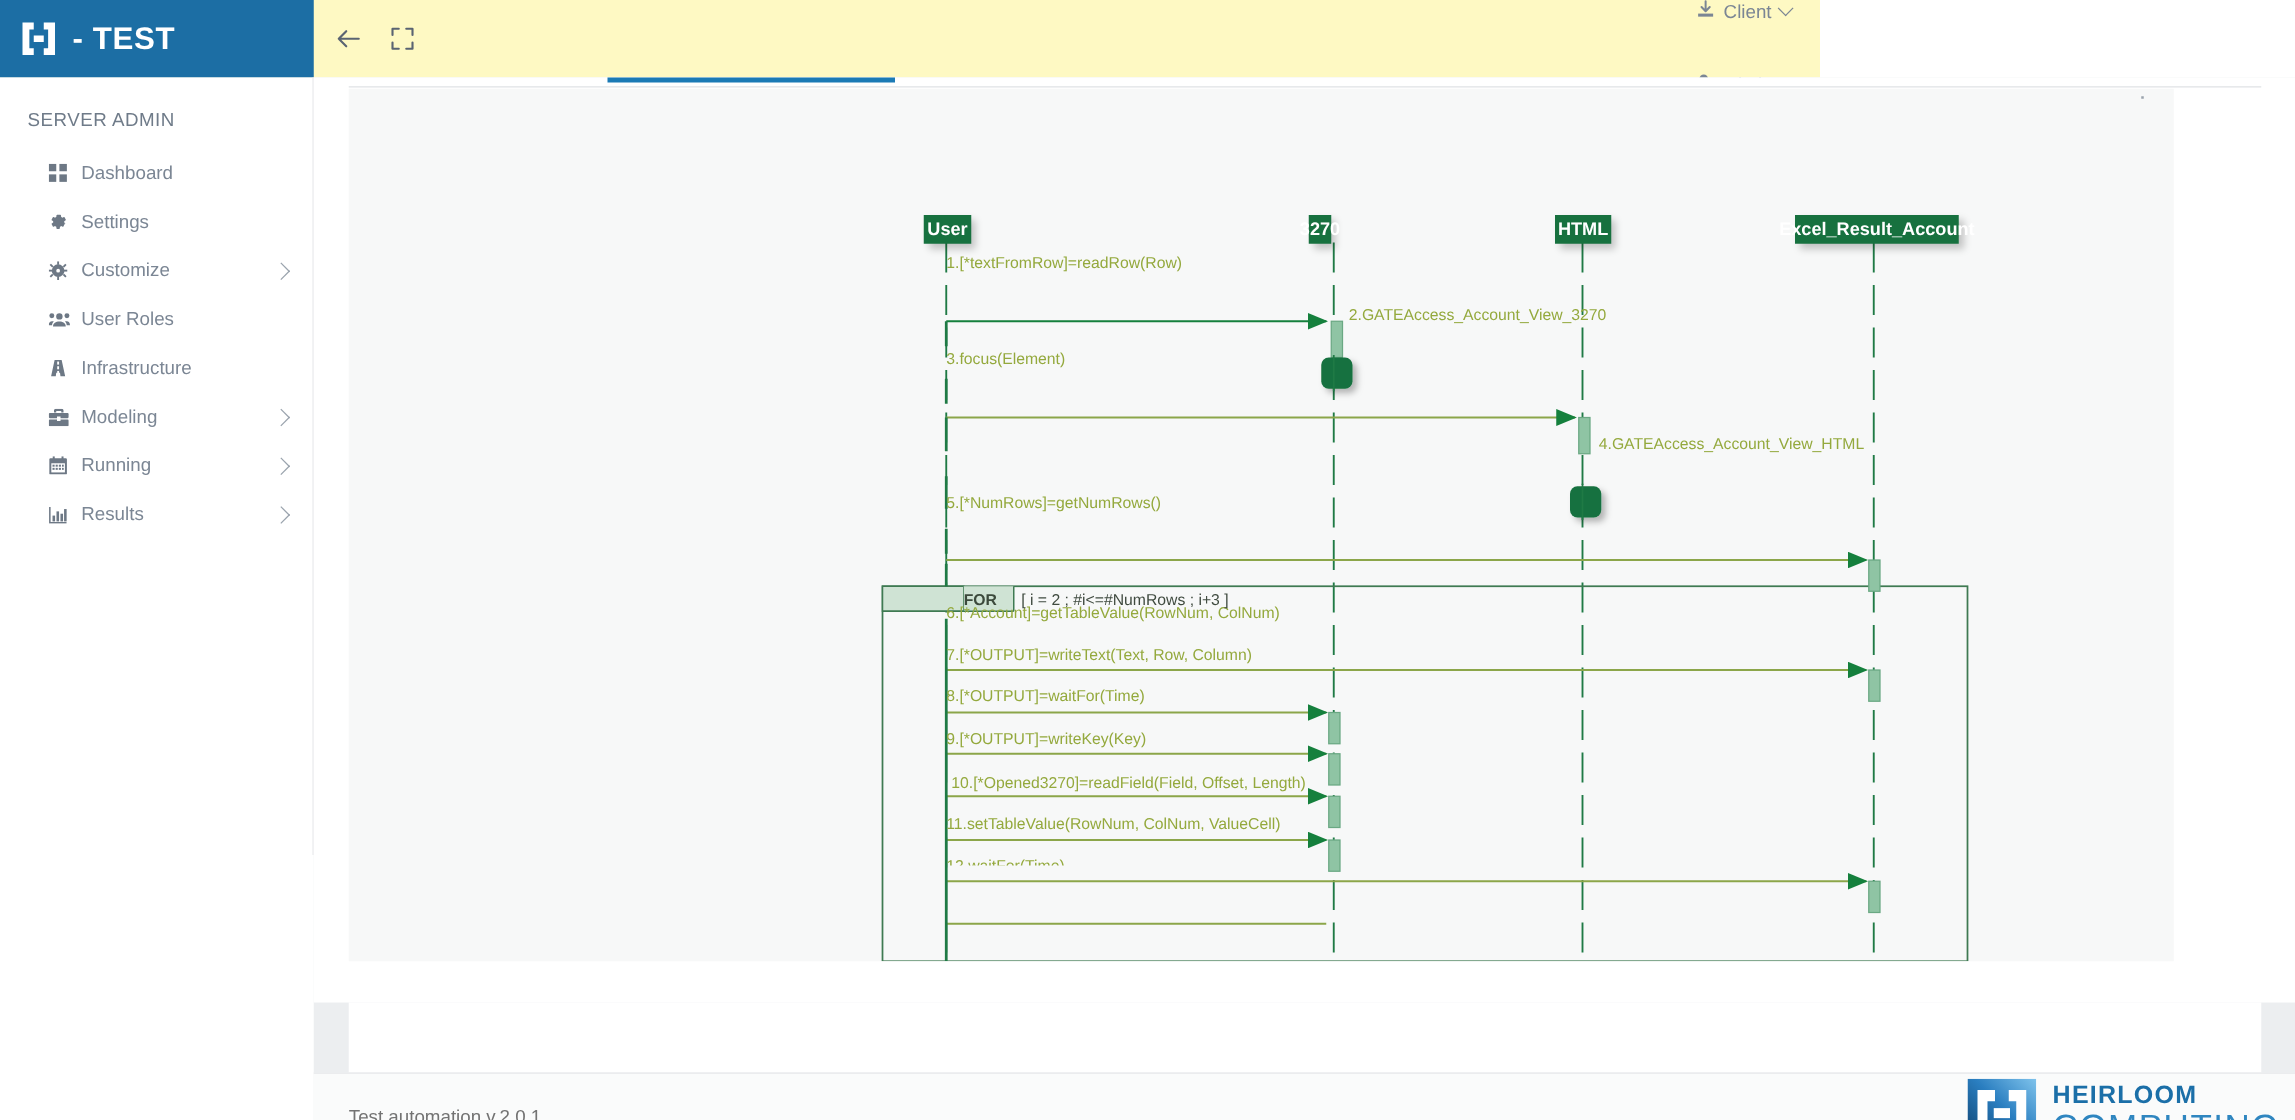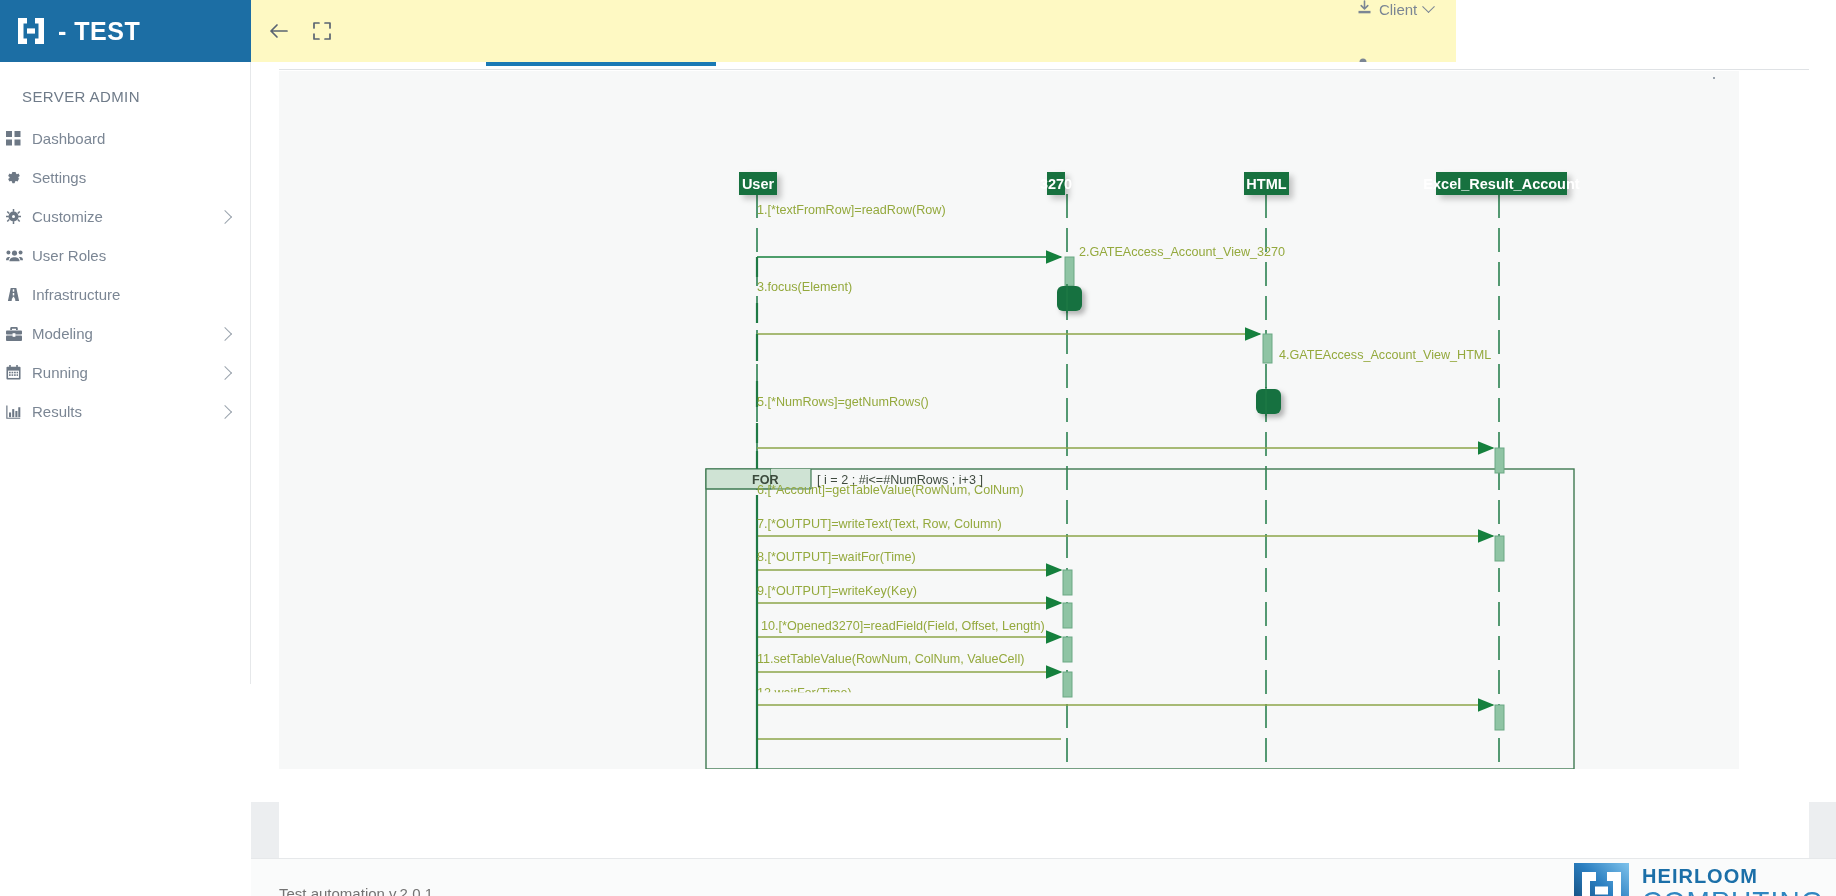--- a/index.html
+++ b/index.html
@@ -35,21 +35,21 @@
   .sidebar {
     position: absolute; top: 62px; left: 0; width: 251px; height: 622px;
     background: #ffffff; border-right: 1px solid #e6e8ea;
   }
   .sidebar-heading {
     color: #6f7b89; font-size: 15px; letter-spacing: .4px;
     padding: 26px 0 14px 22px;
   }
   .nav-item {
     display: flex; align-items: center; height: 39px;
-    padding-left: 6px; padding-right: 16px;
+    padding-left: 39px; padding-right: 16px;
     color: #7b8694; font-size: 15px; cursor: pointer; position: relative;
   }
   .nav-ico { width: 26px; flex: 0 0 26px; color: #6d7885; display: flex; align-items: center; }
   .nav-label { flex: 1 1 auto; }
   .nav-chev { width: 10px; height: 10px; border-right: 1.8px solid #9aa3ad; border-top: 1.8px solid #9aa3ad; transform: rotate(45deg); margin-right: 4px; }
 
   
   .main {
     position: absolute; top: 62px; left: 251px; width: 1585px; height: 834px;
     background: #eceef0;
@@ -401,21 +401,21 @@
           <div class="msg-label" style="left:1000px; top:277px;">4.GATEAccess_Account_View_HTML</div>
           <div class="msg-label" style="left:478px; top:324px;">5.[*NumRows]=getNumRows()</div>
           <div class="msg-label" style="left:478px; top:412px;">6.[*Account]=getTableValue(RowNum, ColNum)</div>
           <div class="msg-label" style="left:478px; top:446px;">7.[*OUTPUT]=writeText(Text, Row, Column)</div>
           <div class="msg-label" style="left:478px; top:479px;">8.[*OUTPUT]=waitFor(Time)</div>
           <div class="msg-label" style="left:478px; top:513px;">9.[*OUTPUT]=writeKey(Key)</div>
           <div class="msg-label" style="left:482px; top:548px;">10.[*Opened3270]=readField(Field, Offset, Length)</div>
           <div class="msg-label" style="left:478px; top:581px;">11.setTableValue(RowNum, ColNum, ValueCell)</div>
           <div class="msg-label" style="left:478px; top:615px; clip-path: inset(0 0 55% 0);">12.waitFor(Time)</div>
 
-          <div class="frag-label" style="left:429px; top:402px;padding-left:44px;">FOR</div>
+          <div class="frag-label" style="left:448px; top:402px;padding-left:44px;">FOR</div>
           <div class="frag-cond" style="left:538px; top:402px;">[ i = 2 ; #i&lt;=#NumRows ; i+3 ]</div>
         </div>
       </div>
 
       <div class="footer-card"></div>
     </div>
 
     <div class="footer-bar">
       <div class="footer-text">Test automation v.2.0.1</div>
       <div class="footer-logo">

